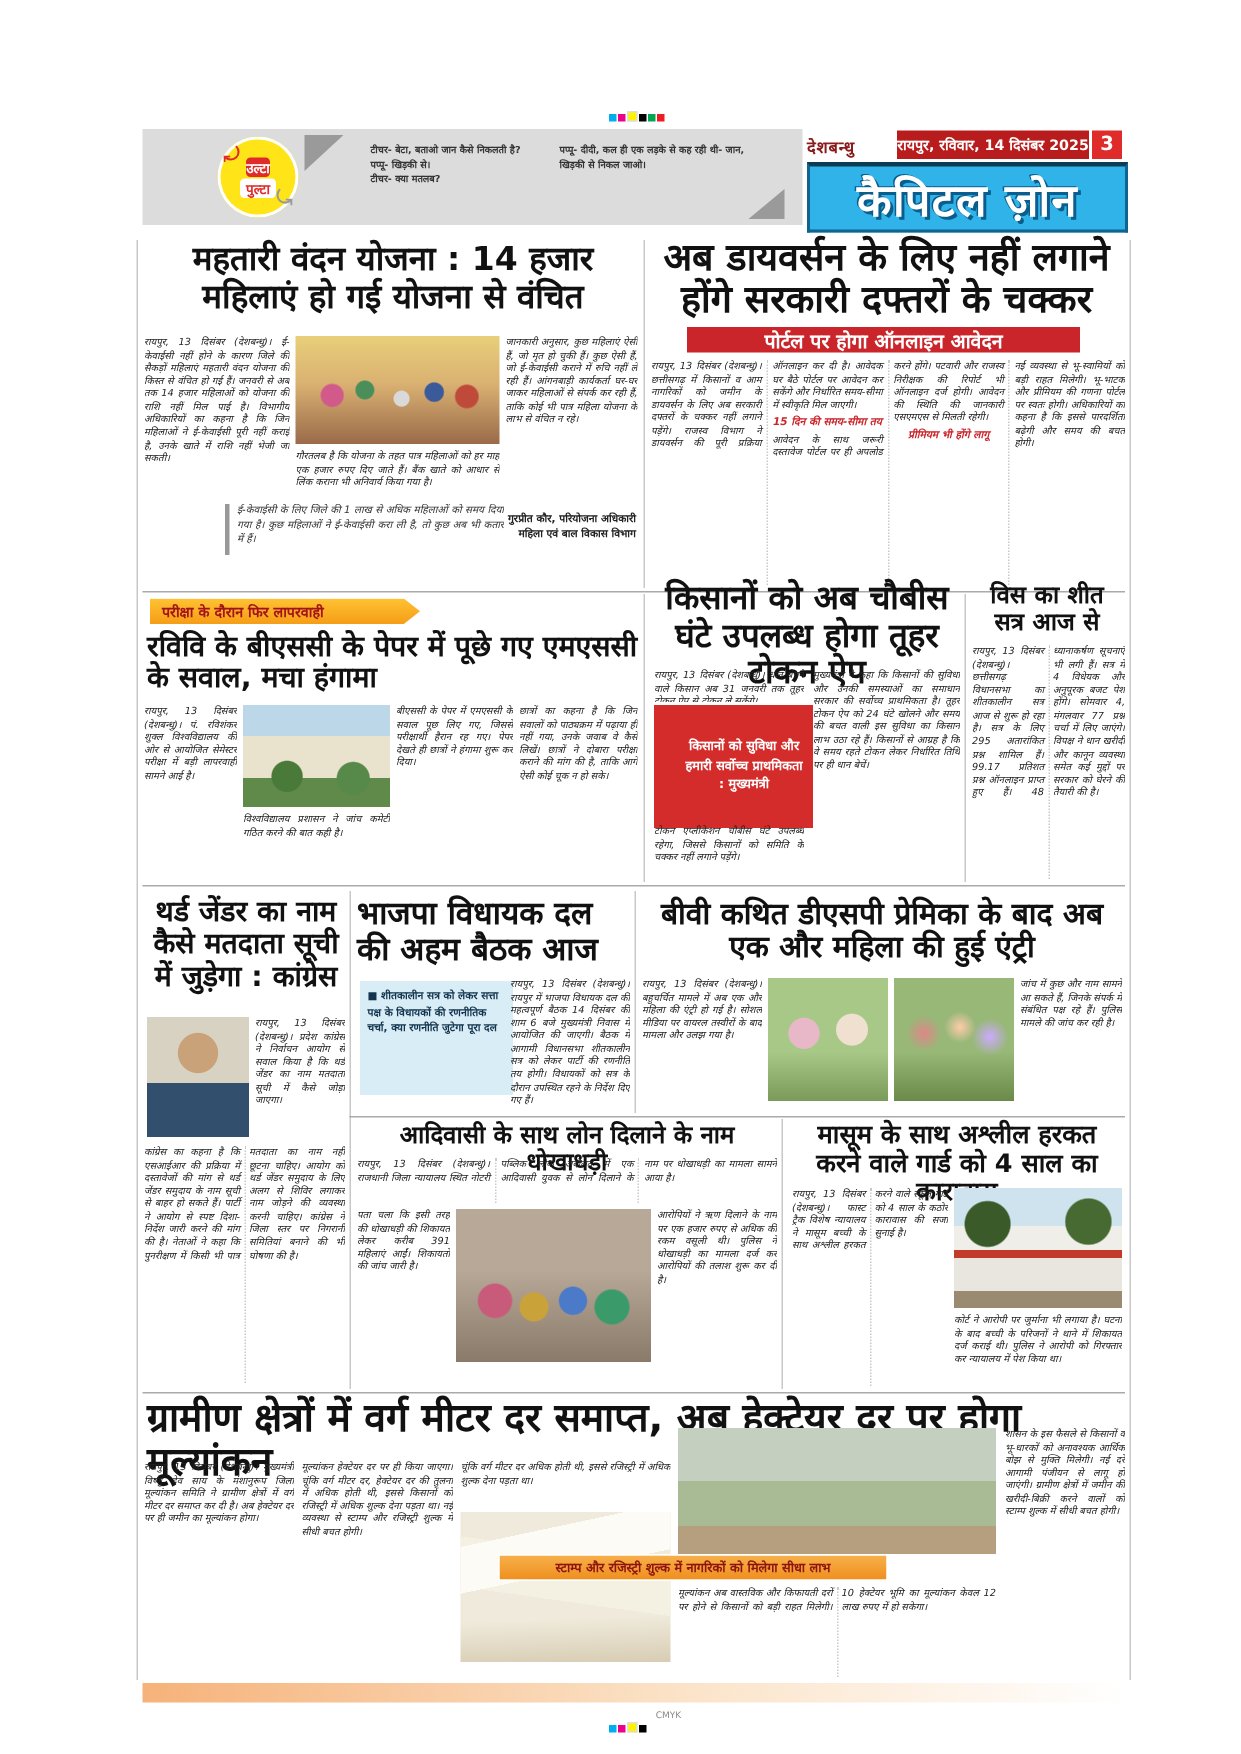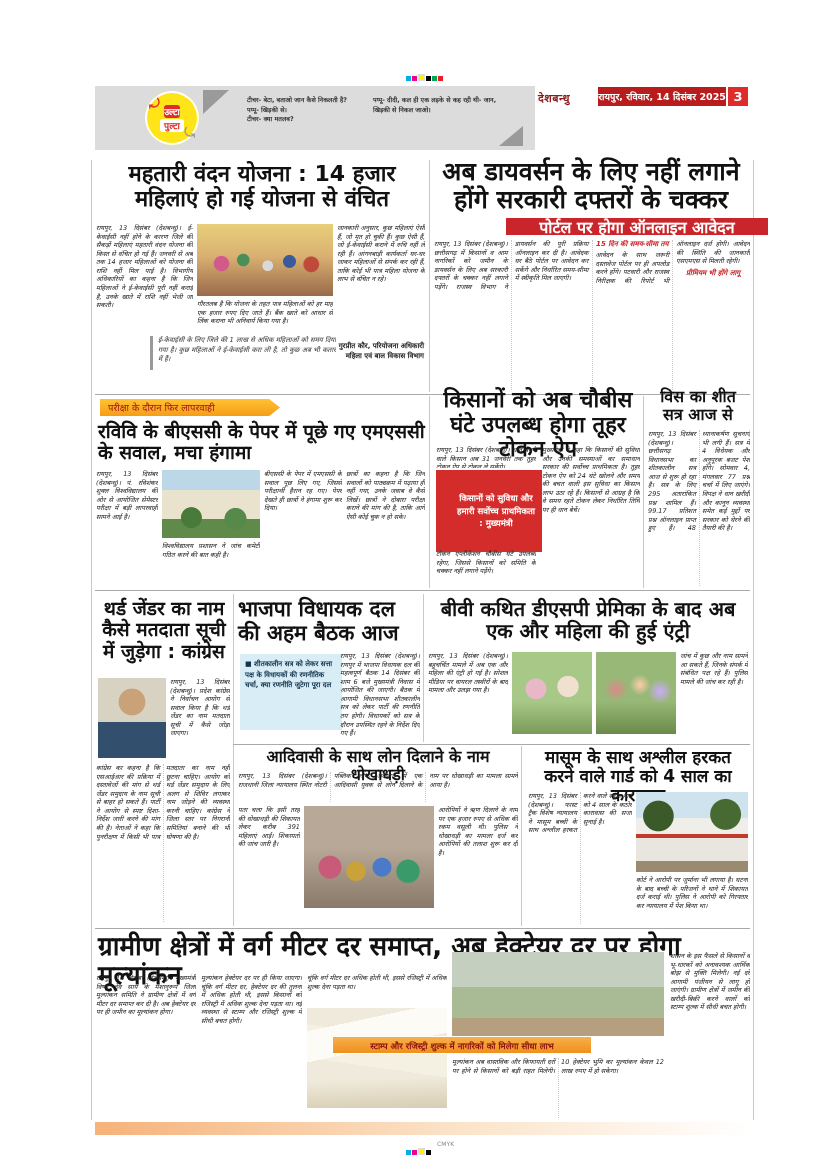--- a/index.html
+++ b/index.html
@@ -25,24 +25,24 @@
           display:flex;align-items:center;justify-content:center;}
   .banner span{color:#fff;font-weight:bold;font-size:30px;letter-spacing:1px;
           text-shadow:2px 2px 0 #0a5d8c,-1px -1px 0 #0a5d8c;}
   
   .hl{font-weight:bold;color:#111;margin:0;line-height:1.12;text-align:center;}
   .hl.left{text-align:left;}
   .bt{font-size:6.5px;line-height:1.32;text-align:justify;color:#222;margin:0;font-style:italic;}
   .bt4{column-count:4;column-gap:7px;column-rule:1px dotted #c9c9c9;}
   .bt3{column-count:3;column-gap:7px;column-rule:1px dotted #c9c9c9;}
   .bt2{column-count:2;column-gap:6px;column-rule:1px dotted #c9c9c9;}
-  .redbar{background:#c9252b;color:#fff;font-weight:bold;font-size:16px;
-          display:flex;align-items:center;justify-content:center;margin-left:48px;}
+  .redbar{background:#c9252b;color:#fff;font-weight:bold;font-size:13px;
+          display:flex;align-items:center;justify-content:center;}
   .redhead{color:#c9252b;font-weight:bold;font-size:7px;margin:3px 0 2px;text-align:center;}
-  .kicker{background:linear-gradient(180deg,#ffc233,#f59d17);color:#a31418;font-weight:normal;
+  .kicker{background:linear-gradient(180deg,#ffc233,#f59d17);color:#a31418;font-weight:bold;
           font-size:9.5px;display:flex;align-items:center;padding-left:8px;
           clip-path:polygon(0 0,94% 0,100% 50%,94% 100%,0 100%);}
   .quotebox{background:#d42b2b;color:#fff;font-weight:bold;font-size:8.5px;line-height:1.5;
             display:flex;align-items:center;justify-content:center;text-align:center;padding:4px;}
   .infobox{background:#d9edf7;color:#12344d;font-weight:bold;font-size:7px;line-height:1.5;
            padding:5px;text-align:left;}
   .note{font-style:italic;font-size:6.8px;line-height:1.4;color:#333;text-align:justify;
         border-left:3px solid #999;padding-left:5px;}
   .byline{font-size:7px;font-weight:bold;text-align:right;color:#222;line-height:1.4;}
   .capbar{background:linear-gradient(180deg,#f7b04a,#ef8f1f);color:#8e1410;font-weight:bold;
@@ -113,20 +113,23 @@
 पप्पू- खिड़की से।
 टीचर- क्या मतलब?</div>
     <div class="abs joke" style="left:278px;top:10px;width:125px;">पप्पू- दीदी, कल ही एक लड़के से कह रही थी- जान, खिड़की से निकल जाओ।</div>
     <div class="abs tri-br" style="left:404px;top:40px;"></div>
   </div>
 
   <span class="abs mast-logo" style="left:538px;top:90px;">देशबन्धु</span>
   <div class="abs datebar" style="left:598px;top:87px;width:128px;height:19px;">रायपुर, रविवार, 14 दिसंबर 2025</div>
   <div class="abs pageno" style="left:728px;top:87px;width:20px;height:19px;">3</div>
 
+  <div class="abs banner" style="left:538px;top:108px;width:210px;height:42px;">
+    <span>कैपिटल ज़ोन</span>
+  </div>
 
   <div class="abs vr" style="left:91px;top:160px;height:960px;"></div>
   <div class="abs vr" style="left:753px;top:160px;height:960px;"></div>
 
   <section>
     <h1 class="abs hl" style="left:98px;top:162px;width:328px;font-size:22px;">महतारी वंदन योजना : 14 हजार महिलाएं हो गई योजना से वंचित</h1>
     <p class="abs bt" style="left:96px;top:224px;width:97px;height:108px;overflow:hidden;">रायपुर, 13 दिसंबर (देशबन्धु)। ई-केवाईसी नहीं होने के कारण जिले की सैकड़ों महिलाएं महतारी वंदन योजना की किस्त से वंचित हो गई हैं। जनवरी से अब तक 14 हजार महिलाओं को योजना की राशि नहीं मिल पाई है। विभागीय अधिकारियों का कहना है कि जिन महिलाओं ने ई-केवाईसी पूरी नहीं कराई है, उनके खाते में राशि नहीं भेजी जा सकती।</p>
     <div class="abs photo ph-crowd" style="left:197px;top:224px;width:136px;height:72px;"></div>
     <p class="abs bt" style="left:197px;top:300px;width:136px;height:32px;overflow:hidden;">गौरतलब है कि योजना के तहत पात्र महिलाओं को हर माह एक हजार रुपए दिए जाते हैं। बैंक खाते को आधार से लिंक कराना भी अनिवार्य किया गया है।</p>
     <p class="abs bt" style="left:337px;top:224px;width:88px;height:148px;overflow:hidden;">जानकारी अनुसार, कुछ महिलाएं ऐसी हैं, जो मृत हो चुकी हैं। कुछ ऐसी हैं, जो ई-केवाईसी कराने में रुचि नहीं ले रही हैं। आंगनबाड़ी कार्यकर्ता घर-घर जाकर महिलाओं से संपर्क कर रही हैं, ताकि कोई भी पात्र महिला योजना के लाभ से वंचित न रहे।</p>
@@ -140,20 +143,21 @@
   <div class="abs vr" style="left:429px;top:160px;height:232px;"></div>
 
   <section>
     <h1 class="abs hl" style="left:434px;top:158px;width:314px;font-size:25px;">अब डायवर्सन के लिए नहीं लगाने होंगे सरकारी दफ्तरों के चक्कर</h1>
     <div class="abs redbar" style="left:458px;top:218px;width:262px;height:17px;">पोर्टल पर होगा ऑनलाइन आवेदन</div>
     <div class="abs bt bt4" style="left:434px;top:240px;width:316px;height:150px;overflow:hidden;">
       <p class="bt">रायपुर, 13 दिसंबर (देशबन्धु)। छत्तीसगढ़ में किसानों व आम नागरिकों को जमीन के डायवर्सन के लिए अब सरकारी दफ्तरों के चक्कर नहीं लगाने पड़ेंगे। राजस्व विभाग ने डायवर्सन की पूरी प्रक्रिया ऑनलाइन कर दी है। आवेदक घर बैठे पोर्टल पर आवेदन कर सकेंगे और निर्धारित समय-सीमा में स्वीकृति मिल जाएगी।</p>
       <div class="redhead">15 दिन की समय-सीमा तय</div>
       <p class="bt">आवेदन के साथ जरूरी दस्तावेज पोर्टल पर ही अपलोड करने होंगे। पटवारी और राजस्व निरीक्षक की रिपोर्ट भी ऑनलाइन दर्ज होगी। आवेदन की स्थिति की जानकारी एसएमएस से मिलती रहेगी।</p>
       <div class="redhead">प्रीमियम भी होंगे लागू</div>
+      <p class="bt">नई व्यवस्था से भू-स्वामियों को बड़ी राहत मिलेगी। भू-भाटक और प्रीमियम की गणना पोर्टल पर स्वतः होगी। अधिकारियों का कहना है कि इससे पारदर्शिता बढ़ेगी और समय की बचत होगी।</p>
     </div>
   </section>
 
   <div class="abs hr" style="left:95px;top:394px;width:655px;"></div>
 
   <section>
     <div class="abs kicker" style="left:100px;top:399px;width:172px;height:17px;">परीक्षा के दौरान फिर लापरवाही</div>
     <h2 class="abs hl left" style="left:98px;top:421px;width:330px;font-size:19px;">रविवि के बीएससी के पेपर में पूछे गए एमएससी के सवाल, मचा हंगामा</h2>
     <p class="abs bt" style="left:96px;top:470px;width:62px;height:114px;overflow:hidden;">रायपुर, 13 दिसंबर (देशबन्धु)। पं. रविशंकर शुक्ल विश्वविद्यालय की ओर से आयोजित सेमेस्टर परीक्षा में बड़ी लापरवाही सामने आई है।</p>
     <div class="abs photo ph-univ" style="left:162px;top:470px;width:98px;height:68px;"></div>

